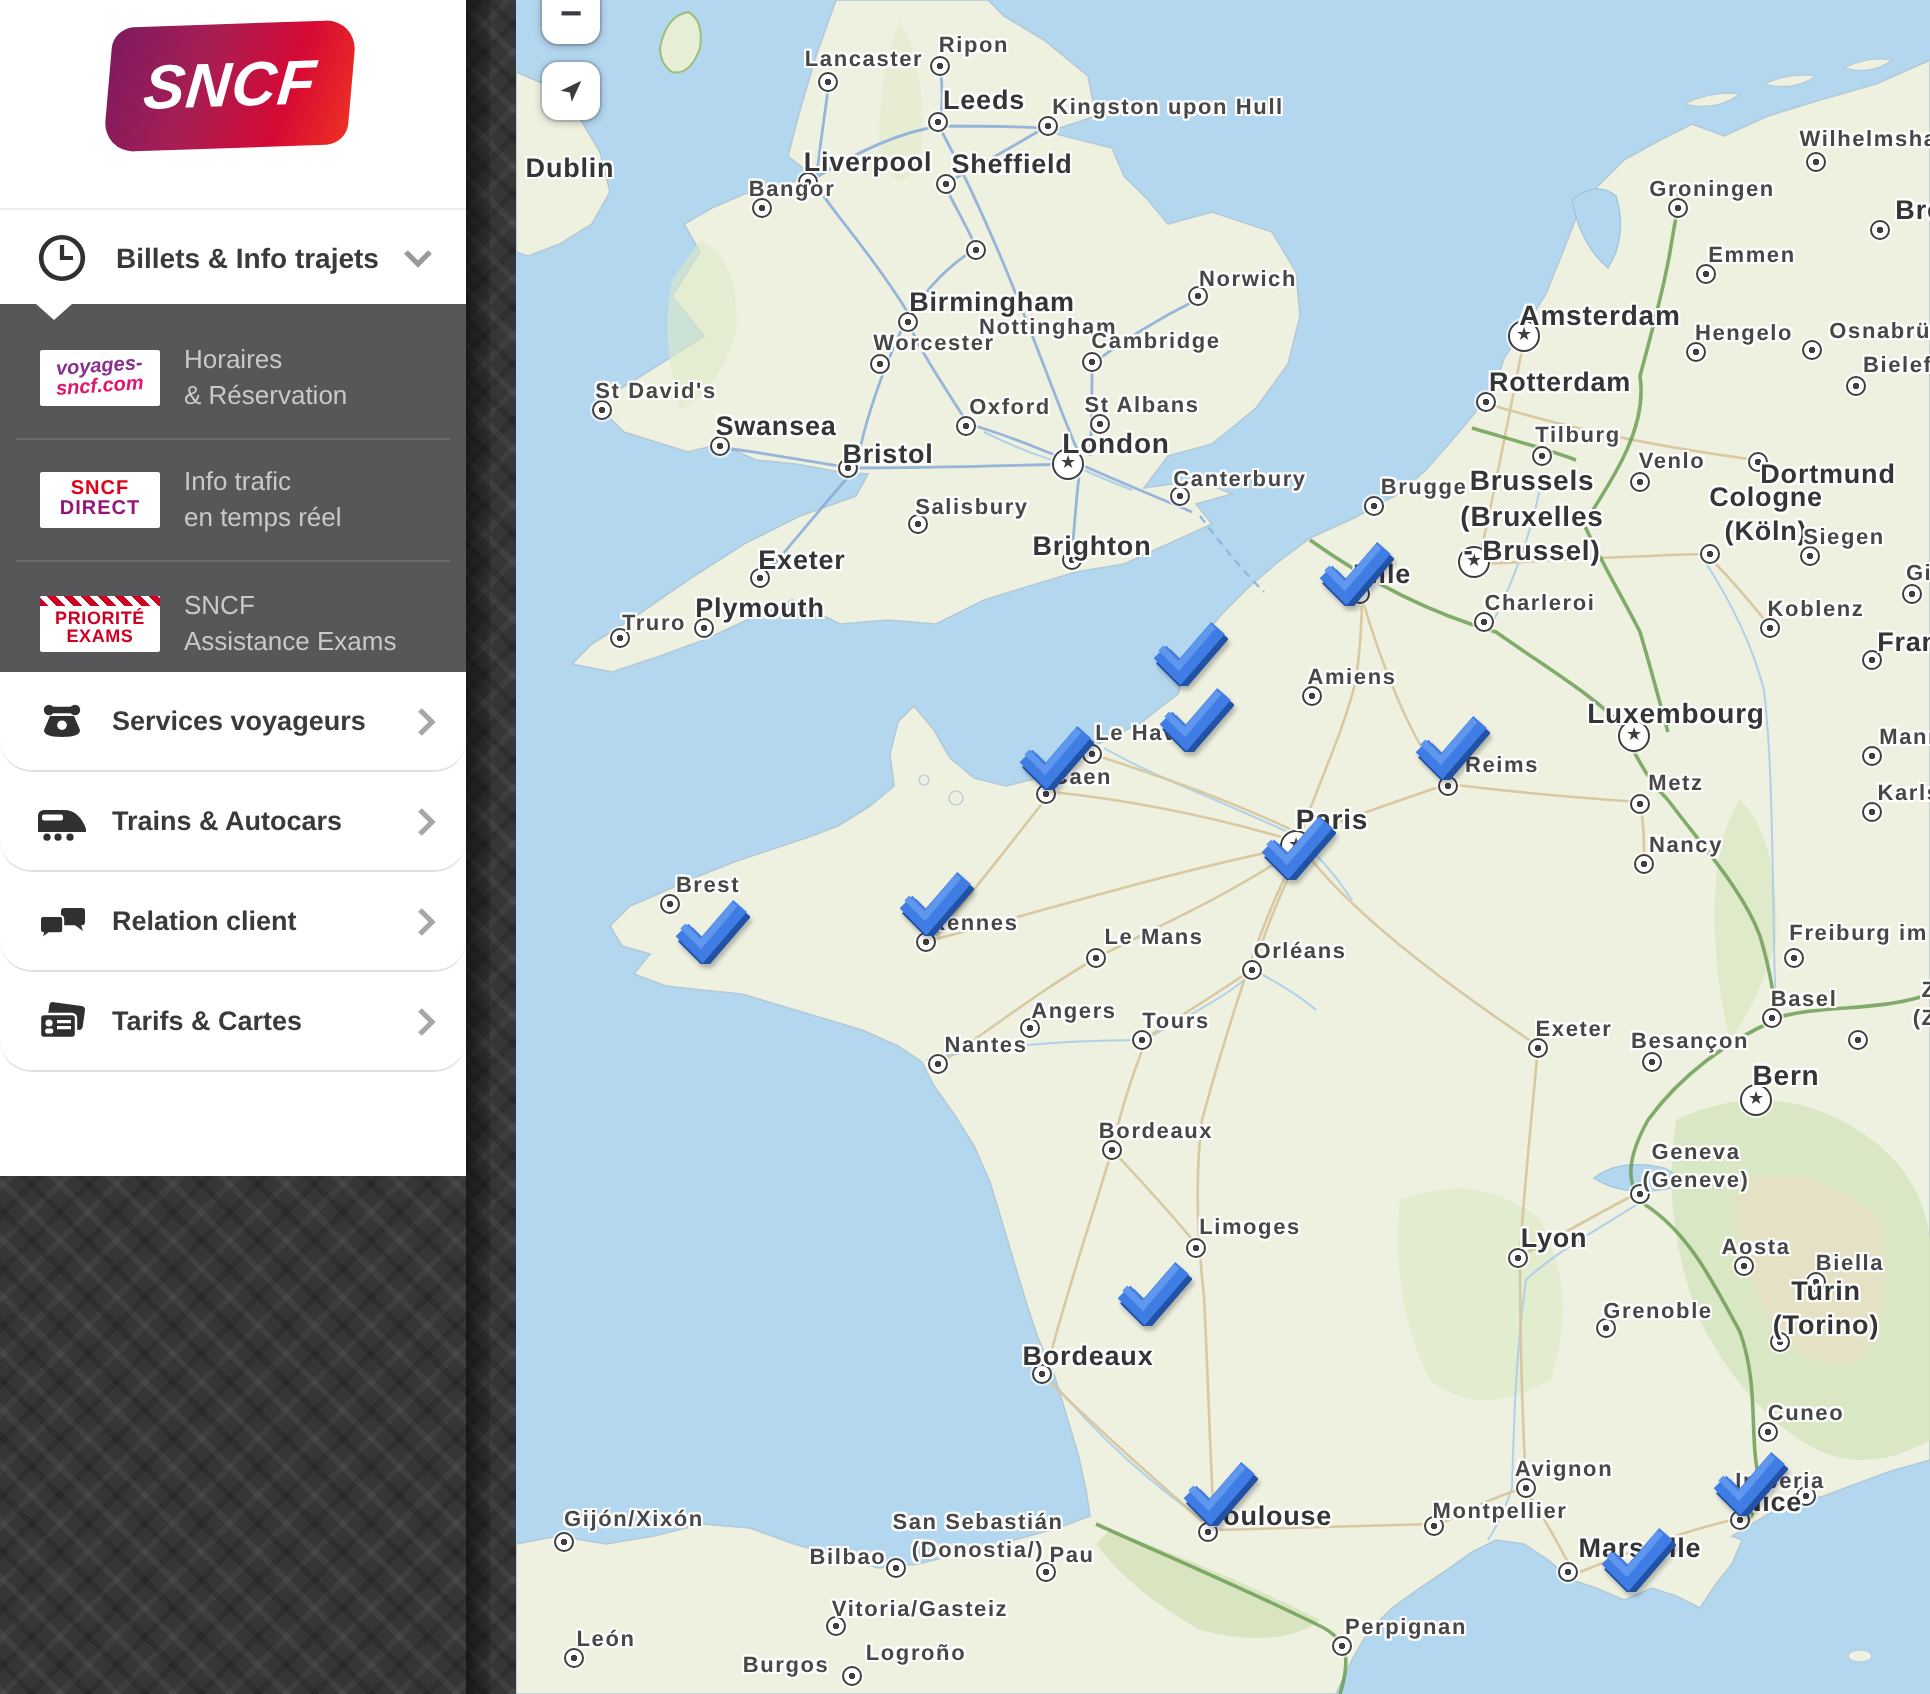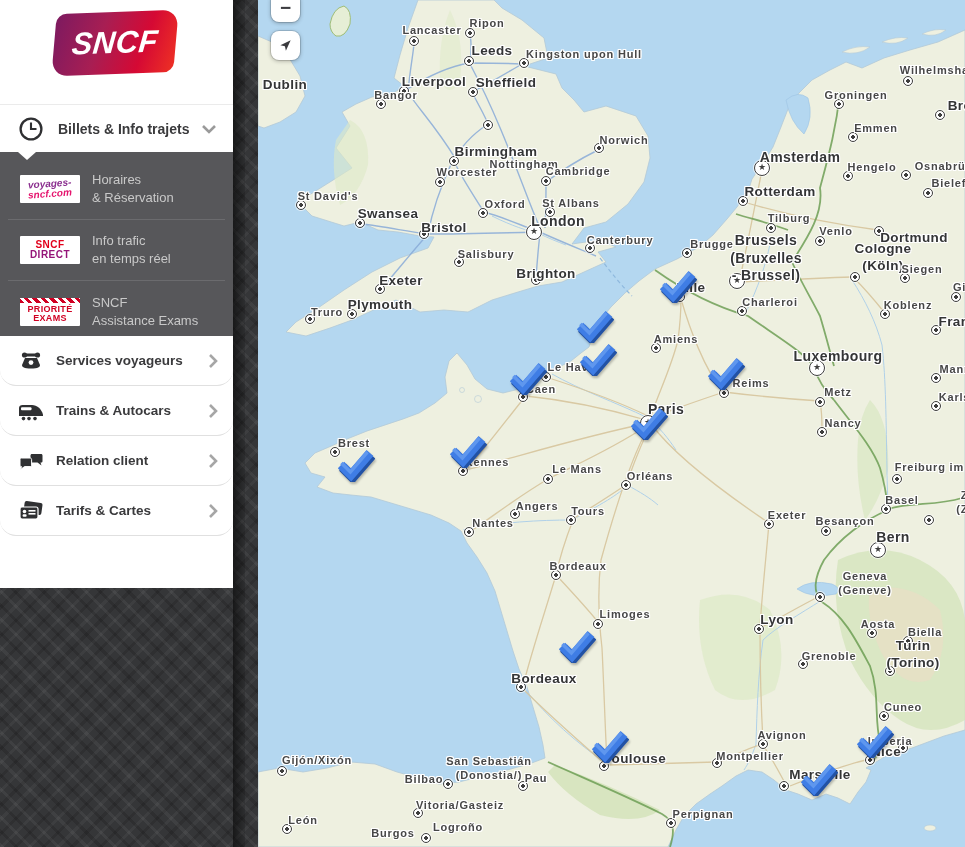--- a/index.html
+++ b/index.html
@@ -472,21 +472,21 @@
       <div class="dot" style="left: 628px; top: 509px;"></div>
       <div class="city town" style="left: 644px; top: 501px;">Basel</div>
       <div class="dot" style="left: 671px; top: 520px;"></div>
       <div class="city town" style="left: 722px; top: 503px;">Zurich
 (Zürich)</div>
       <div class="dot" style="left: 639px; top: 479px;"></div>
       <div class="city town" style="left: 700px; top: 468px;">Freiburg im Breisgau</div>
       <div class="star" style="left: 620px; top: 550px;">★</div>
       <div class="city capital" style="left: 635px; top: 538px;">Bern</div>
       <div class="dot" style="left: 562px; top: 597px;"></div>
-      <div class="city town" style="left: 593px; top: 584px; padding-left: 28px;">Geneva
+      <div class="city town" style="left: 576px; top: 584px; padding-left: 28px;">Geneva
 (Geneve)</div>
       <div class="dot" style="left: 501px; top: 629px;"></div>
       <div class="city big" style="left: 519px; top: 620px;">Lyon</div>
       <div class="dot" style="left: 545px; top: 664px;"></div>
       <div class="city town" style="left: 571px; top: 657px;">Grenoble</div>
       <div class="dot" style="left: 340px; top: 624px;"></div>
       <div class="city town" style="left: 367px; top: 615px;">Limoges</div>
       <div class="dot" style="left: 263px; top: 687px;"></div>
       <div class="city big" style="left: 286px; top: 679px;">Bordeaux</div>
       <div class="dot" style="left: 614px; top: 633px;"></div>

